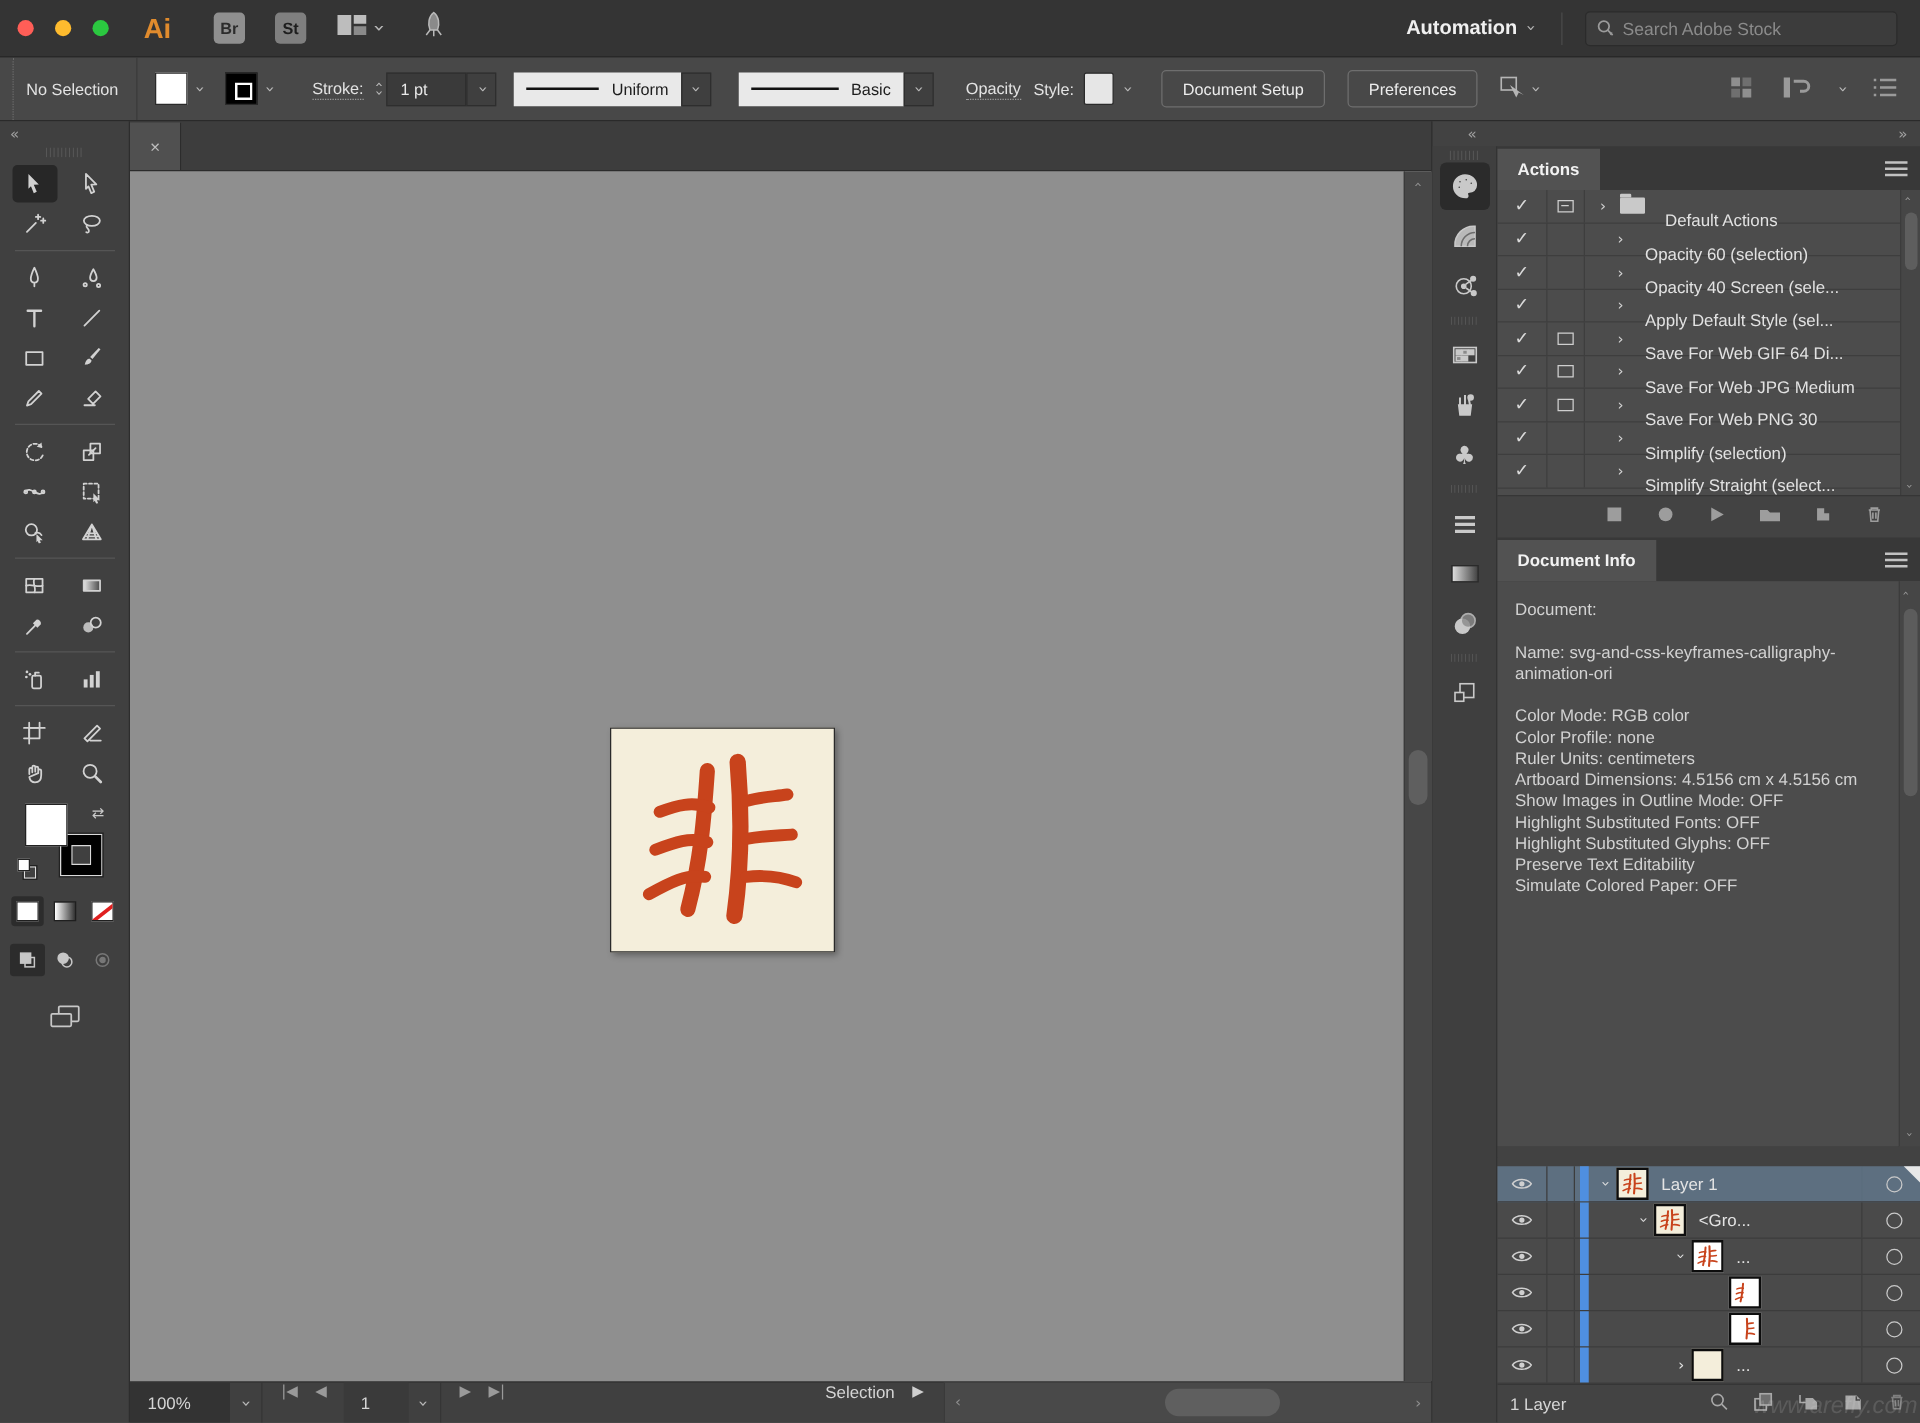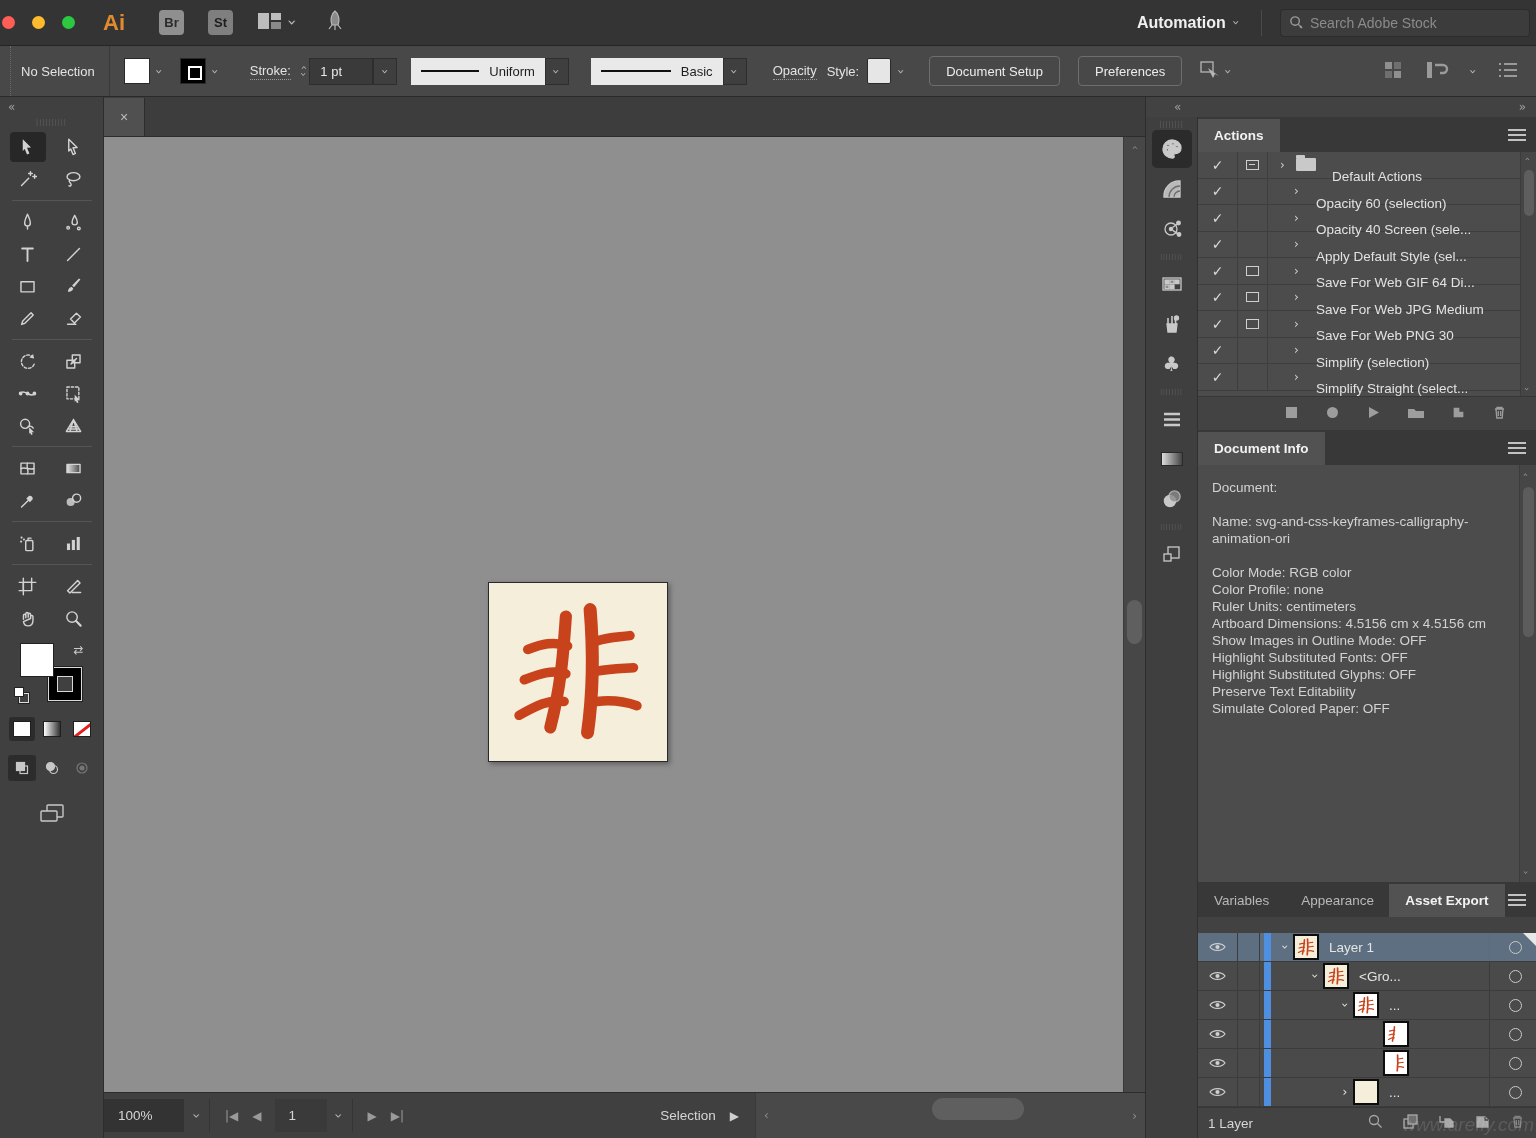--- a/index.html
+++ b/index.html
@@ -2,21 +2,21 @@
 <html><head>
 <meta charset="utf-8">
 <style>
   * { margin:0; padding:0; box-sizing:border-box; }
   html,body { width:1536px; height:1138px; overflow:hidden; background:#323232;
     font-family:"Liberation Sans", sans-serif; -webkit-font-smoothing:antialiased; }
   .app { position:relative; width:1536px; height:1138px; display:flex; flex-direction:column; }
 
   
   .appbar { height:46px; background:#343434; border-bottom:1px solid #252525;
-    display:flex; align-items:center; padding:0 2px; flex:none; }
+    display:flex; align-items:center; padding:0 14px; flex:none; }
   .traffic { display:flex; gap:17px; margin-right:28px; }
   .light { width:13px; height:13px; border-radius:50%; }
   .ai-logo { color:#e08b2d; font-weight:bold; font-size:22px; margin-right:34px; }
   .sq-btn { width:25px; height:25px; background:#8f8f8f; color:#2c2c2c; border-radius:4px;
     font-weight:bold; font-size:13px; display:flex; align-items:center; justify-content:center; margin-right:24px; }
   .ws-icon { margin-right:6px; }
   .chev { color:#b9b9b9; font-family:"DejaVu Sans", sans-serif; display:inline-block; }
   .chev.down { transform:rotate(90deg); }
   .chev.up { transform:rotate(-90deg); }
   .rocket { margin-left:30px; }
@@ -105,21 +105,21 @@
   .canvas { flex:1; background:#8f8f8f; position:relative; overflow:hidden; }
   .artboard { position:absolute; left:384px; top:445px; width:180px; height:180px; background:#f4eedb;
     border:1px solid #2a2a2a; box-shadow:2px 2px 5px rgba(0,0,0,.35); display:flex; align-items:center; justify-content:center; }
   .artboard svg { width:156px; height:156px; }
   .vscroll { position:absolute; right:0; top:0; bottom:0; width:22px; background:#474747; border-left:1px solid #3a3a3a;
     display:flex; flex-direction:column; align-items:center; }
   .vscroll .thumb { position:absolute; top:463px; left:3px; width:15px; height:44px; background:#5f5f5f; border-radius:8px; }
   .sarrow { color:#8d8d8d; font-size:11px; padding:4px 0; font-family:"DejaVu Sans", sans-serif; }
 
   
-  .statusbar { height:46px; background:#404040; border-top:1px solid #2c2c2c; display:flex; align-items:center;
+  .statusbar { height:33px; background:#404040; border-top:1px solid #2c2c2c; display:flex; align-items:flex-start;
     flex:none; color:#d5d5d5; font-size:13.5px; }
   .zoom-field { background:#333; height:33px; display:flex; align-items:center; padding:0 14px; min-width:80px; }
   .sb-dd { width:26px; height:33px; display:flex; align-items:center; justify-content:center; color:#bdbdbd;
     border-right:1px solid #353535; }
   .navico { color:#9a9a9a; padding:0 7px; font-size:12px; font-family:"DejaVu Sans", sans-serif; }
   .ab-field { background:#3a3a3a; height:33px; display:flex; align-items:center; padding:0 14px; min-width:52px; }
   .sb-status { margin:0 14px 0 auto; }
   .sb-play { color:#cfcfcf; font-size:12px; margin-right:16px; font-family:"DejaVu Sans", sans-serif; }
   .hscroll { flex:0 0 390px; align-self:stretch; background:#494949; border-left:1px solid #3a3a3a;
     display:flex; align-items:center; position:relative; }
@@ -829,30 +829,20 @@
 Highlight Substituted Glyphs: OFF
 Preserve Text Editability
 Simulate Colored Paper: OFF</div>
             <div class="di-scroll">
               <span class="au chev up">›</span>
                 <span class="tmb"></span>
                 <span class="ad chev down">›</span>
             </div>
           </div>
 
-          <div class="ptabs">
-            <span class="ptab">Variables</span>
-            <span class="ptab" style="max-width:104px">Appearance</span>
-            <span class="ptab on">Asset Export</span>
-            <span class="burger">
-                <i></i>
-                <i></i>
-                <i></i>
-              </span>
-          </div>
 
           <div class="gap8"></div>
 
           <div class="gap8" style="height:7px"></div>
           <div class="layers-rows" id="layers-rows">
               <div class="lrow sel">
                 <span class="eye">
                   <svg viewBox="0 0 17 12">
                     <path d="M1 6 C4 1.5 13 1.5 16 6 C13 10.5 4 10.5 1 6 Z" fill="none" stroke="#cfcfcf" stroke-width="1.2"></path>
                     <circle cx="8.5" cy="6" r="2.1" fill="#cfcfcf"></circle>

